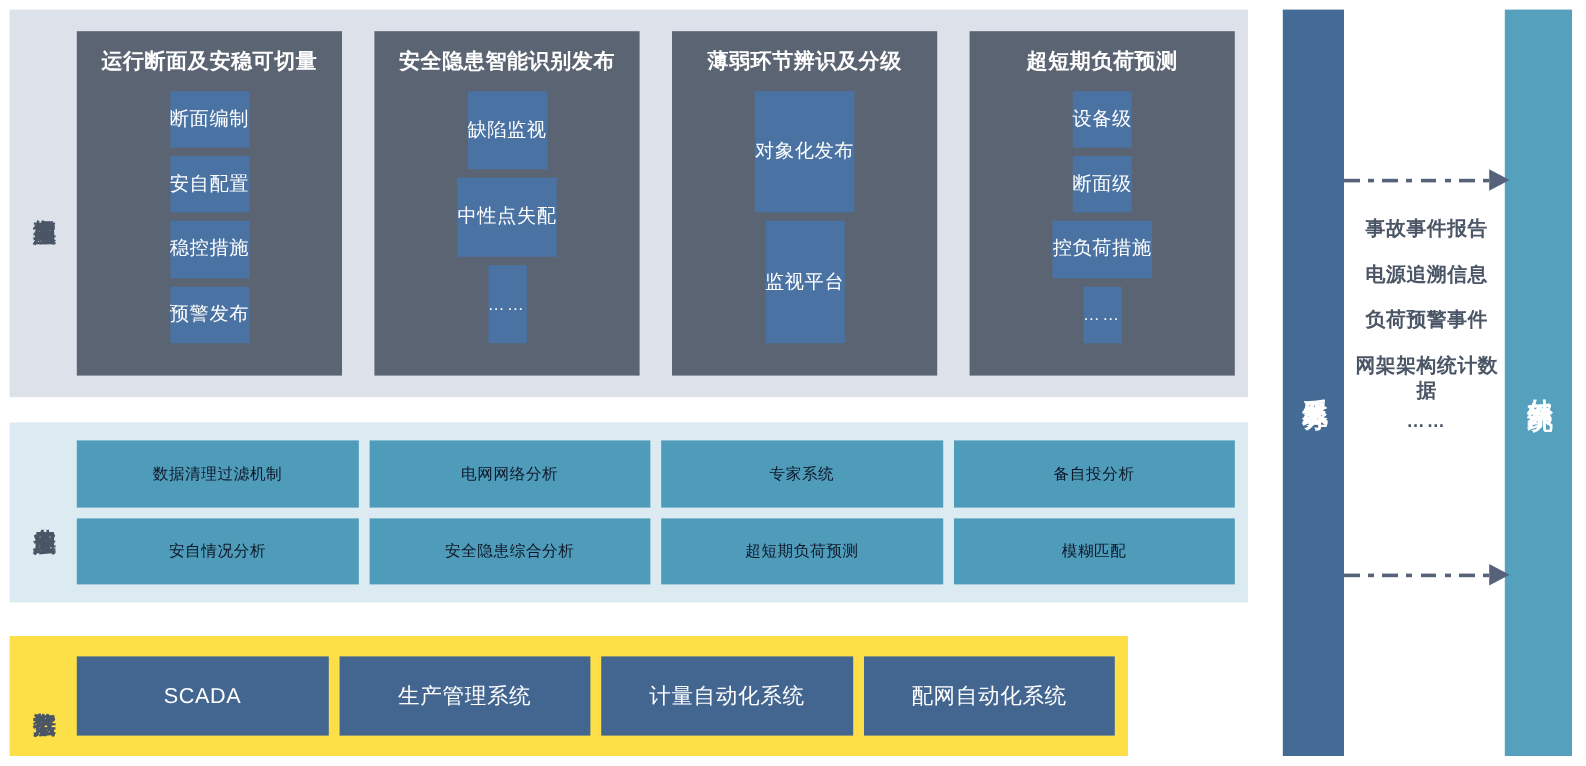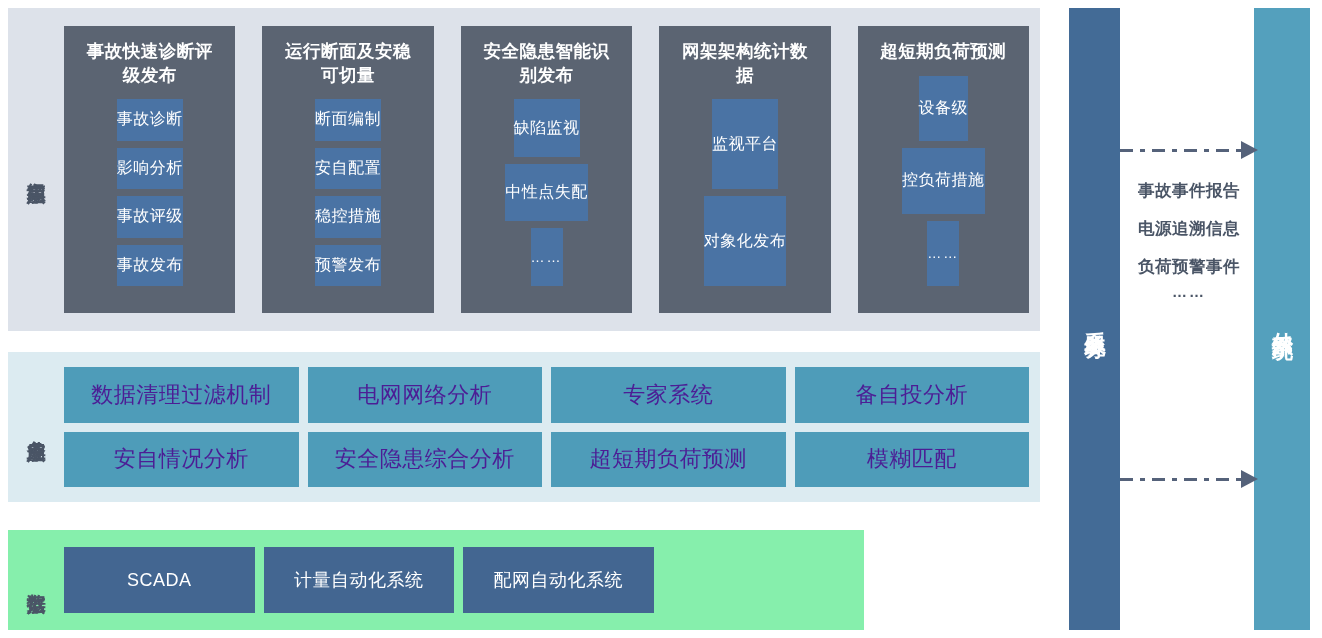--- a/index.html
+++ b/index.html
@@ -10,21 +10,21 @@
     overflow:hidden;
   }
   .stage{position:relative;width:1322px;height:638px;}
 
   
   .layers{position:absolute;left:8px;top:8px;width:1032px;height:622px;}
 
   .panel{position:absolute;left:0;display:flex;align-items:stretch;}
   .panel-adv   {top:0px;   height:323px; width:1032px; background:#dde2ea;}
   .panel-biz   {top:344px; height:150px; width:1032px; background:#dcebf1;}
-  .panel-data  {top:522px; height:100px; width:856px; background:#86efac;}
+  .panel-data  {top:522px; height:100px; width:932px; background:#fde047;}
 
   .layer-label{
     width:56px;flex:0 0 56px;
     display:flex;align-items:center;justify-content:center;
     color:#4a5566;
     font-weight:bold;
     font-size:19px;
     letter-spacing:1px;
     writing-mode:vertical-rl;
     text-orientation:upright;
@@ -68,21 +68,21 @@
   }
   .adv-item.dots{letter-spacing:2px;font-size:14px;}
 
   
   .biz-grid{
     position:absolute;left:0;top:15px;right:11px;bottom:15px;
     display:grid;grid-template-columns:repeat(4,1fr);grid-auto-rows:1fr;
     gap:9px 9px;
   }
   .biz-item{
-    background:#4e9cb9;color:#4c1d95;font-size:22px;
+    background:#4e9cb9;color:#0f172a;font-size:13px;
     display:flex;align-items:center;justify-content:center;
     letter-spacing:0.5px;
   }
 
   
   .data-grid{
     position:absolute;left:0;top:17px;right:11px;bottom:17px;
     display:grid;grid-template-columns:repeat(4,1fr);
     gap:9px;
   }
@@ -150,29 +150,20 @@
 
 <div class="stage">
 
   <div class="layers">
 
     <div class="panel panel-adv">
       <div class="layer-label">高级应用层</div>
       <div class="panel-body">
         <div class="adv-cols">
 
-          <div class="adv-card">
-            <div class="adv-card-title">事故快速诊断评级发布</div>
-            <div class="adv-items">
-              <div class="adv-item">事故诊断</div>
-              <div class="adv-item">影响分析</div>
-              <div class="adv-item">事故评级</div>
-              <div class="adv-item">事故发布</div>
-            </div>
-          </div>
 
           <div class="adv-card">
             <div class="adv-card-title">运行断面及安稳可切量</div>
             <div class="adv-items">
               <div class="adv-item">断面编制</div>
               <div class="adv-item">安自配置</div>
               <div class="adv-item">稳控措施</div>
               <div class="adv-item">预警发布</div>
             </div>
           </div>
@@ -180,31 +171,32 @@
           <div class="adv-card">
             <div class="adv-card-title">安全隐患智能识别发布</div>
             <div class="adv-items">
               <div class="adv-item">缺陷监视</div>
               <div class="adv-item">中性点失配</div>
               <div class="adv-item dots">……</div>
             </div>
           </div>
 
           <div class="adv-card">
-            <div class="adv-card-title">网架架构统计数据</div>
-            <div class="adv-items">
+            <div class="adv-card-title">薄弱环节辨识及分级</div>
+            <div class="adv-items">
+              <div class="adv-item">对象化发布</div>
               <div class="adv-item">监视平台</div>
-              <div class="adv-item">对象化发布</div>
             </div>
           </div>
 
           <div class="adv-card">
             <div class="adv-card-title">超短期负荷预测</div>
             <div class="adv-items">
               <div class="adv-item">设备级</div>
+              <div class="adv-item">断面级</div>
               <div class="adv-item">控负荷措施</div>
               <div class="adv-item dots">……</div>
             </div>
           </div>
 
         </div>
       </div>
     </div>
 
     <div class="panel panel-biz">
@@ -221,20 +213,21 @@
           <div class="biz-item">模糊匹配</div>
         </div>
       </div>
     </div>
 
     <div class="panel panel-data">
       <div class="layer-label">数据层</div>
       <div class="panel-body">
         <div class="data-grid">
           <div class="data-item">SCADA</div>
+          <div class="data-item">生产管理系统</div>
           <div class="data-item">计量自动化系统</div>
           <div class="data-item">配网自动化系统</div>
         </div>
       </div>
     </div>
 
   </div>
 
   <div class="sys-bar">
     <span class="bar-label">系统服务</span>
@@ -250,16 +243,17 @@
   </div>
   <div class="arrow arrow-bottom">
     <div class="arrow-line"></div>
     <div class="arrow-head"></div>
   </div>
 
   <div class="flow-labels">
     <div class="flow-label">事故事件报告</div>
     <div class="flow-label">电源追溯信息</div>
     <div class="flow-label">负荷预警事件</div>
+    <div class="flow-label">网架架构统计数据</div>
     <div class="flow-dots">……</div>
   </div>
 
 </div>
 
 </body></html>

